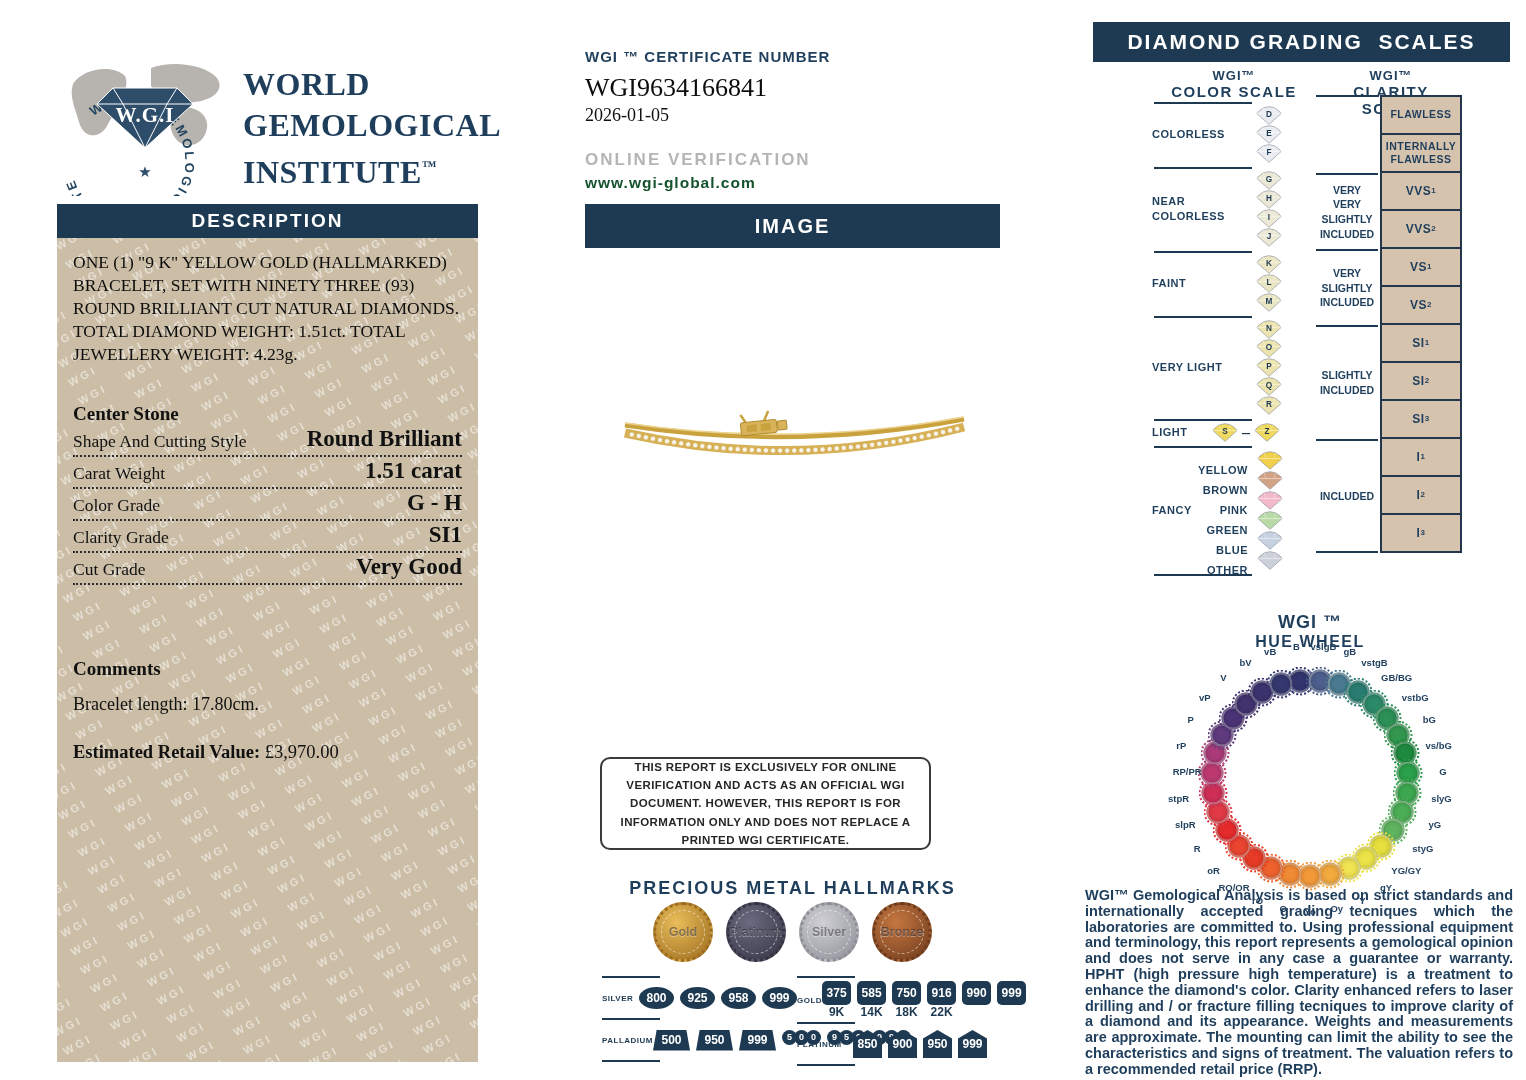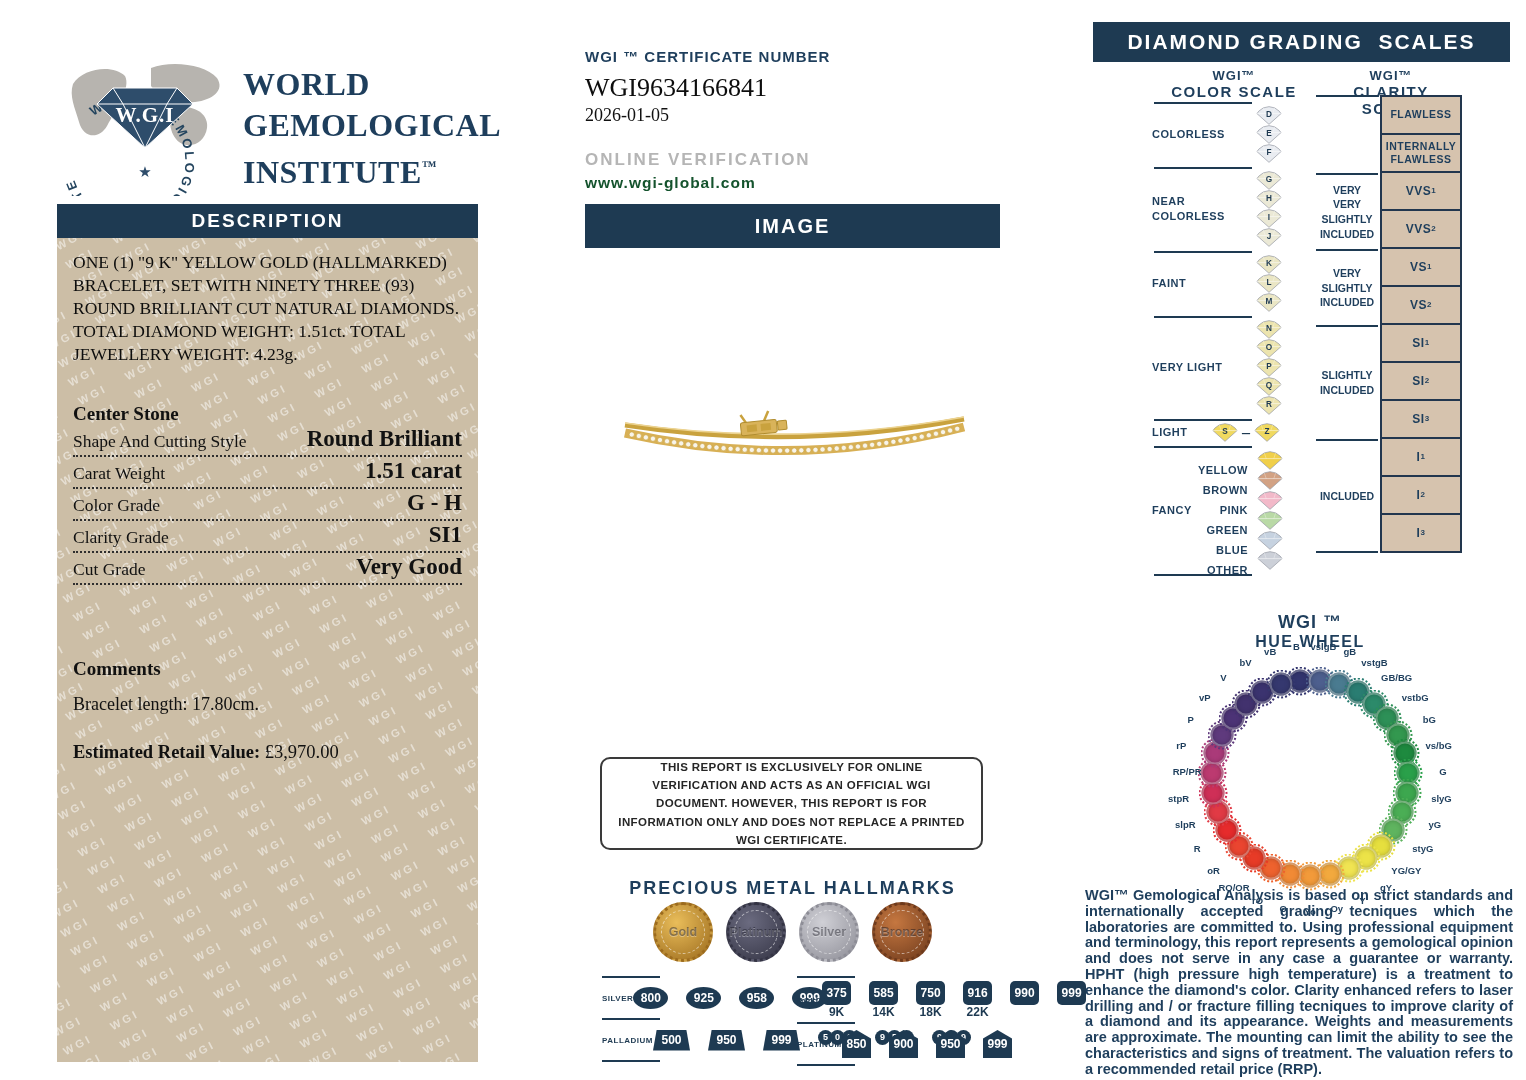--- a/index.html
+++ b/index.html
@@ -36,39 +36,39 @@
 
   
   .cert-block{position:absolute;left:585px;top:48px;width:415px;}
   .cert-label{font:bold 15px "Liberation Sans",sans-serif;color:#1e3e5c;letter-spacing:1px;}
   .cert-number{font:bold 26px "Liberation Serif",serif;color:#0d0d0d;margin-top:8px;font-weight:normal;}
   .cert-date{font-size:18px;margin-top:2px;}
   .verify-label{font:bold 17px "Liberation Sans",sans-serif;color:#b5b5b5;letter-spacing:2px;margin-top:24px;}
   .verify-url{font:bold 15.5px "Liberation Sans",sans-serif;color:#14532d;letter-spacing:1px;margin-top:4px;cursor:pointer;}
   #image-bar{left:585px;top:204px;width:415px;height:44px;font-size:20px;letter-spacing:2px;}
   #bracelet{position:absolute;left:597px;top:305px;}
-  .disclaimer{position:absolute;left:600px;top:757px;width:383px;height:93px;border:2px solid #3a3a3a;
+  .disclaimer{position:absolute;left:600px;top:757px;width:331px;height:93px;border:2px solid #3a3a3a;
               border-radius:10px;display:flex;align-items:center;justify-content:center;padding:6px 16px;
               box-sizing:border-box;font:bold 11.5px "Liberation Sans",sans-serif;color:#262626;
               text-align:center;line-height:1.6;letter-spacing:.4px;}
   .hallmarks-title{position:absolute;left:585px;top:878px;width:415px;text-align:center;
                    font:bold 18px "Liberation Sans",sans-serif;color:#1e3e5c;letter-spacing:2px;}
   .medals{position:absolute;left:585px;top:902px;width:415px;display:flex;justify-content:center;gap:13px;}
   .medal{width:60px;height:60px;border-radius:50%;border:3px dotted #555;position:relative;box-sizing:border-box;}
   .medal-ring{position:absolute;inset:5px;border:1px dashed rgba(255,255,255,.55);border-radius:50%;
               display:flex;align-items:center;justify-content:center;}
   .medal-label{font:bold 12.5px "Liberation Sans",sans-serif;color:rgba(20,20,30,.45);
                text-shadow:0 1px 0 rgba(255,255,255,.35);}
   .hm-col{position:absolute;top:973px;font-family:"Liberation Sans",sans-serif;}
   #hm-left{left:602px;width:195px;}
   #hm-right{left:797px;width:215px;}
   .hm-rule{width:58px;border-top:2px solid #1e3a52;margin:3px 0;}
   .hm-row{display:flex;align-items:center;min-height:34px;}
   .hm-label{width:56px;font:bold 8px "Liberation Sans",sans-serif;color:#1e3a52;letter-spacing:.5px;}
-  .hm-badges{display:flex;align-items:flex-start;gap:18px;}
+  .hm-badges{display:flex;align-items:flex-start;gap:6px;}
   .hm-item{display:flex;flex-direction:column;align-items:center;}
   .hm-sub{font:bold 12px "Liberation Sans",sans-serif;color:#1e3a52;height:14px;}
   .hm-sub:empty{display:none;}
   .badge{background:#1e3a52;color:#fff;font:bold 12px "Liberation Sans",sans-serif;
          display:flex;align-items:center;justify-content:center;}
   .badge.oval{width:35px;height:22px;border-radius:50%;}
   .badge.square{width:29px;height:24px;border-radius:5px;}
   .badge.trap{width:37px;height:21px;clip-path:polygon(10% 0,90% 0,100% 100%,0 100%);}
   .badge.house{width:29px;height:28px;clip-path:polygon(50% 0,100% 30%,100% 100%,0 100%,0 30%);}
   .badge.tri{background:none;gap:0;}

